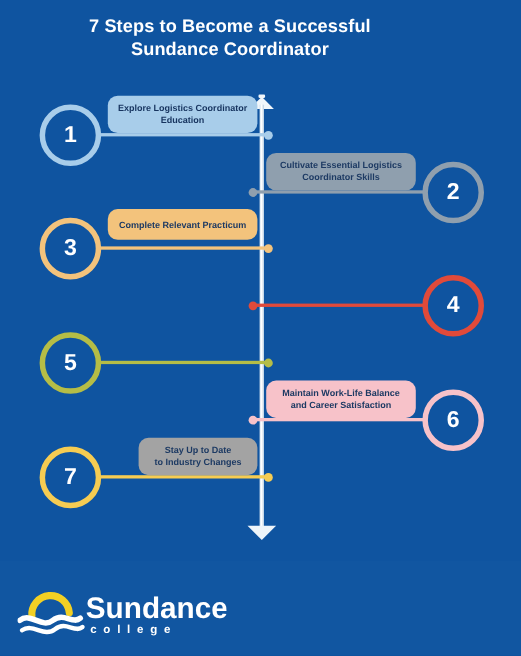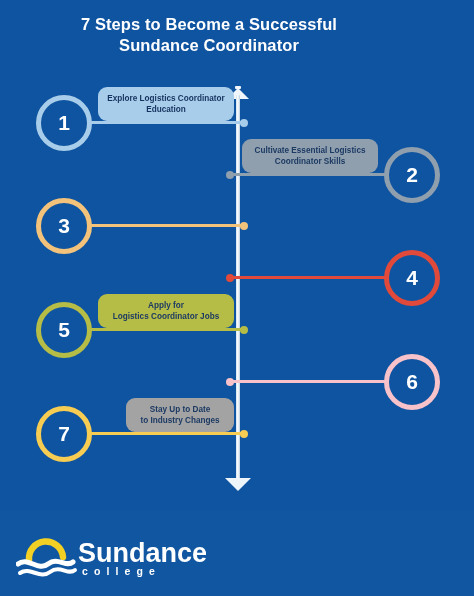--- a/index.html
+++ b/index.html
@@ -221,46 +221,49 @@
         <span class="label-text">Cultivate Essential Logistics<br>Coordinator Skills</span>
       </div>
     </div>
     <div class="step left" style="top: 196px;">
       <div class="connector" style="background: rgb(243, 195, 124);">
         <div class="dot" style="background: rgb(243, 195, 124);"></div>
       </div>
       <div class="ring" style="border-color: rgb(243, 195, 124);">
         <span class="ring-num">3</span>
       </div>
+      <div class="label-box" style="background: rgb(243, 195, 124); color: rgb(29, 58, 99);">
+        <span class="label-text">Complete Relevant Practicum</span>
+      </div>
     </div>
     <div class="step right" style="top: 248px;">
       <div class="connector" style="background: rgb(225, 74, 58);">
         <div class="dot" style="background: rgb(225, 74, 58);"></div>
       </div>
       <div class="ring" style="border-color: rgb(225, 74, 58);">
         <span class="ring-num">4</span>
       </div>
     </div>
     <div class="step left" style="top: 300px;">
       <div class="connector" style="background: rgb(181, 189, 70);">
         <div class="dot" style="background: rgb(181, 189, 70);"></div>
       </div>
       <div class="ring" style="border-color: rgb(181, 189, 70);">
         <span class="ring-num">5</span>
       </div>
-      <div class="label-box" style="background: rgb(181, 189, 70); color: rgb(29, 58, 99);">
-        <span class="label-text">Apply for<br>Logistics Coordinator Jobs</span>
-      </div>
     </div>
     <div class="step right" style="top: 352px;">
       <div class="connector" style="background: rgb(247, 194, 201);">
         <div class="dot" style="background: rgb(247, 194, 201);"></div>
       </div>
       <div class="ring" style="border-color: rgb(247, 194, 201);">
         <span class="ring-num">6</span>
+      </div>
+      <div class="label-box" style="background: rgb(247, 194, 201); color: rgb(29, 58, 99);">
+        <span class="label-text">Maintain Work-Life Balance<br>and Career Satisfaction</span>
       </div>
     </div>
     <div class="step left" style="top: 404px;">
       <div class="connector" style="background: rgb(246, 204, 82);">
         <div class="dot" style="background: rgb(246, 204, 82);"></div>
       </div>
       <div class="ring" style="border-color: rgb(246, 204, 82);">
         <span class="ring-num">7</span>
       </div>
       <div class="label-box" style="background: #a3a3a3; color: rgb(29, 58, 99); margin-left: 28px;">

